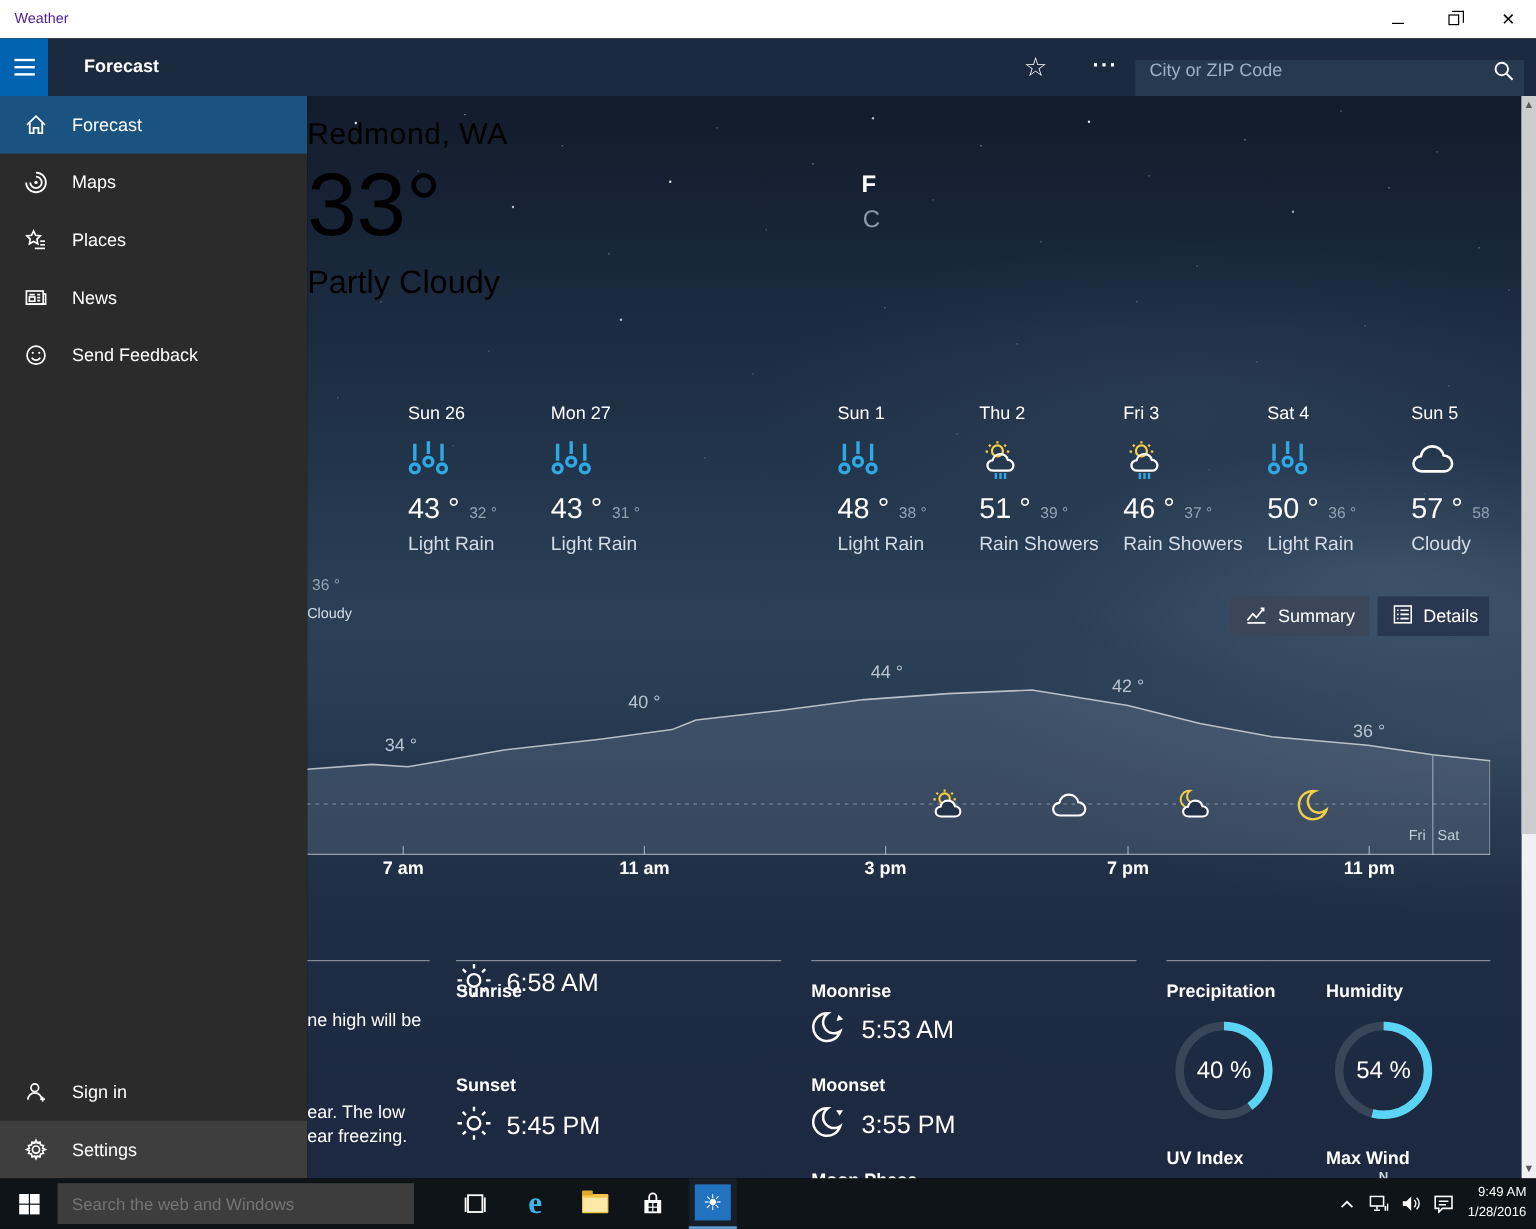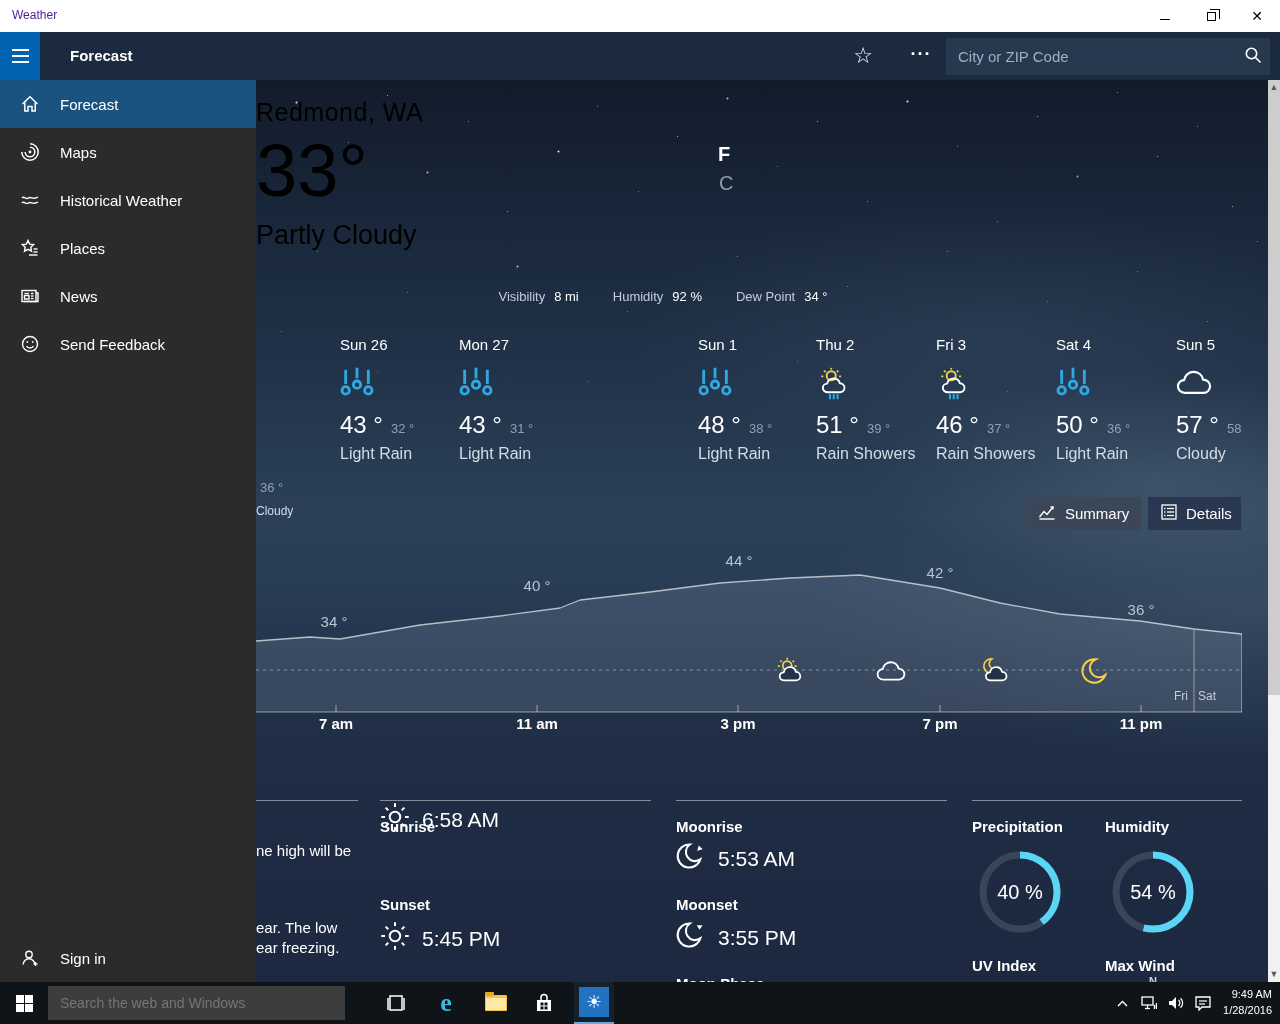--- a/index.html
+++ b/index.html
@@ -21,22 +21,22 @@
   
   .appbar { position:absolute; left:0; top:32px; width:1280px; height:48px; background:#1b2a3e; }
   .hamburger { position:absolute; left:0; top:0; width:40px; height:48px; background:#0063b1;
       display:flex; flex-direction:column; align-items:center; justify-content:center; gap:4px; cursor:pointer; }
   .hamburger span { display:block; width:17px; height:2px; background:#fff; }
   .appbar .ptitle { position:absolute; left:70px; top:15px; color:#fff; font-size:15px; font-weight:bold; }
   .fav-btn { position:absolute; left:849px; top:10px; width:28px; height:28px; color:#fff;
       font-size:22px; line-height:28px; text-align:center; }
   .more-btn { position:absolute; left:905px; top:6px; width:32px; height:32px; color:#fff;
       font-size:18px; letter-spacing:1px; line-height:32px; text-align:center; font-weight:bold; }
-  .searchbox { position:absolute; left:946px; top:6px; width:324px; height:37px; background:#27394f;
-      display:flex; align-items:center; }
+  .searchbox { position:absolute; left:946px; top:18px; width:324px; height:37px; background:#27394f;
+      display:flex; align-items:flex-start; }
   .searchbox input { flex:1; background:transparent; border:none; outline:none; color:#e8eef5;
       font-size:15px; padding:0 12px; font-family:"Liberation Sans",sans-serif; }
   .searchbox input::placeholder { color:#9fb0c3; opacity:1; }
   .search-ic { width:34px; text-align:center; }
 
   
   .sidebar { position:absolute; left:0; top:80px; width:256px; height:902px; background:#2b2b2b; }
   .nav-item { position:relative; height:48px; display:flex; align-items:center; color:#fff;
       font-size:15px; cursor:pointer; }
   .nav-item.selected { background:#1a5380; }
@@ -275,29 +275,20 @@
         <svg width="20" height="20" viewBox="0 0 20 20" fill="none" stroke="#fff" stroke-width="1.5">
             <circle cx="10" cy="10" r="1.4" fill="#fff" stroke="none"></circle>
             <path d="M10 5.2 a4.8 4.8 0 1 1 -4.8 4.8"></path>
             <path d="M10 1.8 a8.2 8.2 0 1 1 -8.2 8.2"></path>
           </svg>
         </span>
       <span>Maps</span>
     </div>
     <div class="nav-item">
       <span class="nav-ic">
-        <svg width="20" height="20" viewBox="0 0 20 20" fill="none" stroke="#fff" stroke-width="1.5">
-            <path d="M2 8 C4 5.5 6 10 8.5 8 C11 6 13 10.5 18 7"></path>
-            <path d="M2 13 C4 10.5 6 15 8.5 13 C11 11 13 15.5 18 12"></path>
-          </svg>
-        </span>
-      <span>Historical Weather</span>
-    </div>
-    <div class="nav-item">
-      <span class="nav-ic">
         <svg width="20" height="20" viewBox="0 0 20 20" fill="none" stroke="#fff" stroke-width="1.4">
             <path d="M8 2.5 l1.7 3.6 3.9.5 -2.8 2.7 .7 3.9 -3.5-1.9 -3.5 1.9 .7-3.9 -2.8-2.7 3.9-.5 Z"></path>
             <line x1="13.5" y1="11" x2="17.5" y2="11"></line>
             <line x1="13.5" y1="14" x2="17.5" y2="14"></line>
             <line x1="9" y1="17" x2="17.5" y2="17"></line>
           </svg>
         </span>
       <span>Places</span>
     </div>
     <div class="nav-item">
@@ -331,38 +322,42 @@
         <span class="nav-ic">
           <svg width="20" height="20" viewBox="0 0 20 20" fill="none" stroke="#fff" stroke-width="1.4">
               <circle cx="9" cy="6.5" r="3.2"></circle>
               <path d="M3.2 16.5 a5.8 5.8 0 0 1 11.6 0"></path>
               <line x1="15.5" y1="14" x2="15.5" y2="18"></line>
               <line x1="13.5" y1="16" x2="17.5" y2="16"></line>
             </svg>
           </span>
         <span>Sign in</span>
       </div>
+      <div class="nav-item hover">
+        <span class="nav-ic">
+          <svg width="20" height="20" viewBox="0 0 20 20" fill="none" stroke="#fff" stroke-width="1.4">
+              <circle cx="10" cy="10" r="3"></circle>
+              <path d="M10 2.2 l1 2.2 2.3-.7 .5 2.4 2.4.5 -.7 2.3 2.2 1 -2.2 1 .7 2.3 -2.4.5 -.5 2.4 -2.3-.7 -1 2.2 -1-2.2 -2.3.7 -.5-2.4 -2.4-.5 .7-2.3 -2.2-1 2.2-1 -.7-2.3 2.4-.5 .5-2.4 2.3.7 Z"></path>
+            </svg>
+          </span>
+        <span>Settings</span>
+      </div>
     </div>
   </div>
 
   <div class="main">
     <div class="clouds"></div>
     <div class="stars"></div>
 
     <div class="loc">Redmond, WA</div>
     <div class="bigtemp">33°</div>
     <div class="unit-f">F</div>
     <div class="unit-c">C</div>
     <div class="cond">Partly Cloudy</div>
 
-    <div class="detrow" style="top:209px;">
-      <span><span class="lab">Visibility</span><span>8 mi</span></span>
-      <span><span class="lab">Humidity</span><span>92 %</span></span>
-      <span><span class="lab">Dew Point</span><span>34 °</span></span>
-    </div>
 
     <div class="partial-lo">36 °</div>
     <div class="partial-cond">Cloudy</div>
 
     <div class="day-col" style="left:84px;top:256px;">
       <div class="day-name">Sun 26</div>
       <div class="day-ic"><svg width="34" height="34" viewBox="0 0 24 24">
             <use href="#i-rain"></use>
           </svg></div>
       <div class="day-temps"><span class="day-hi">43 °</span><span class="day-lo">32 °</span></div>

